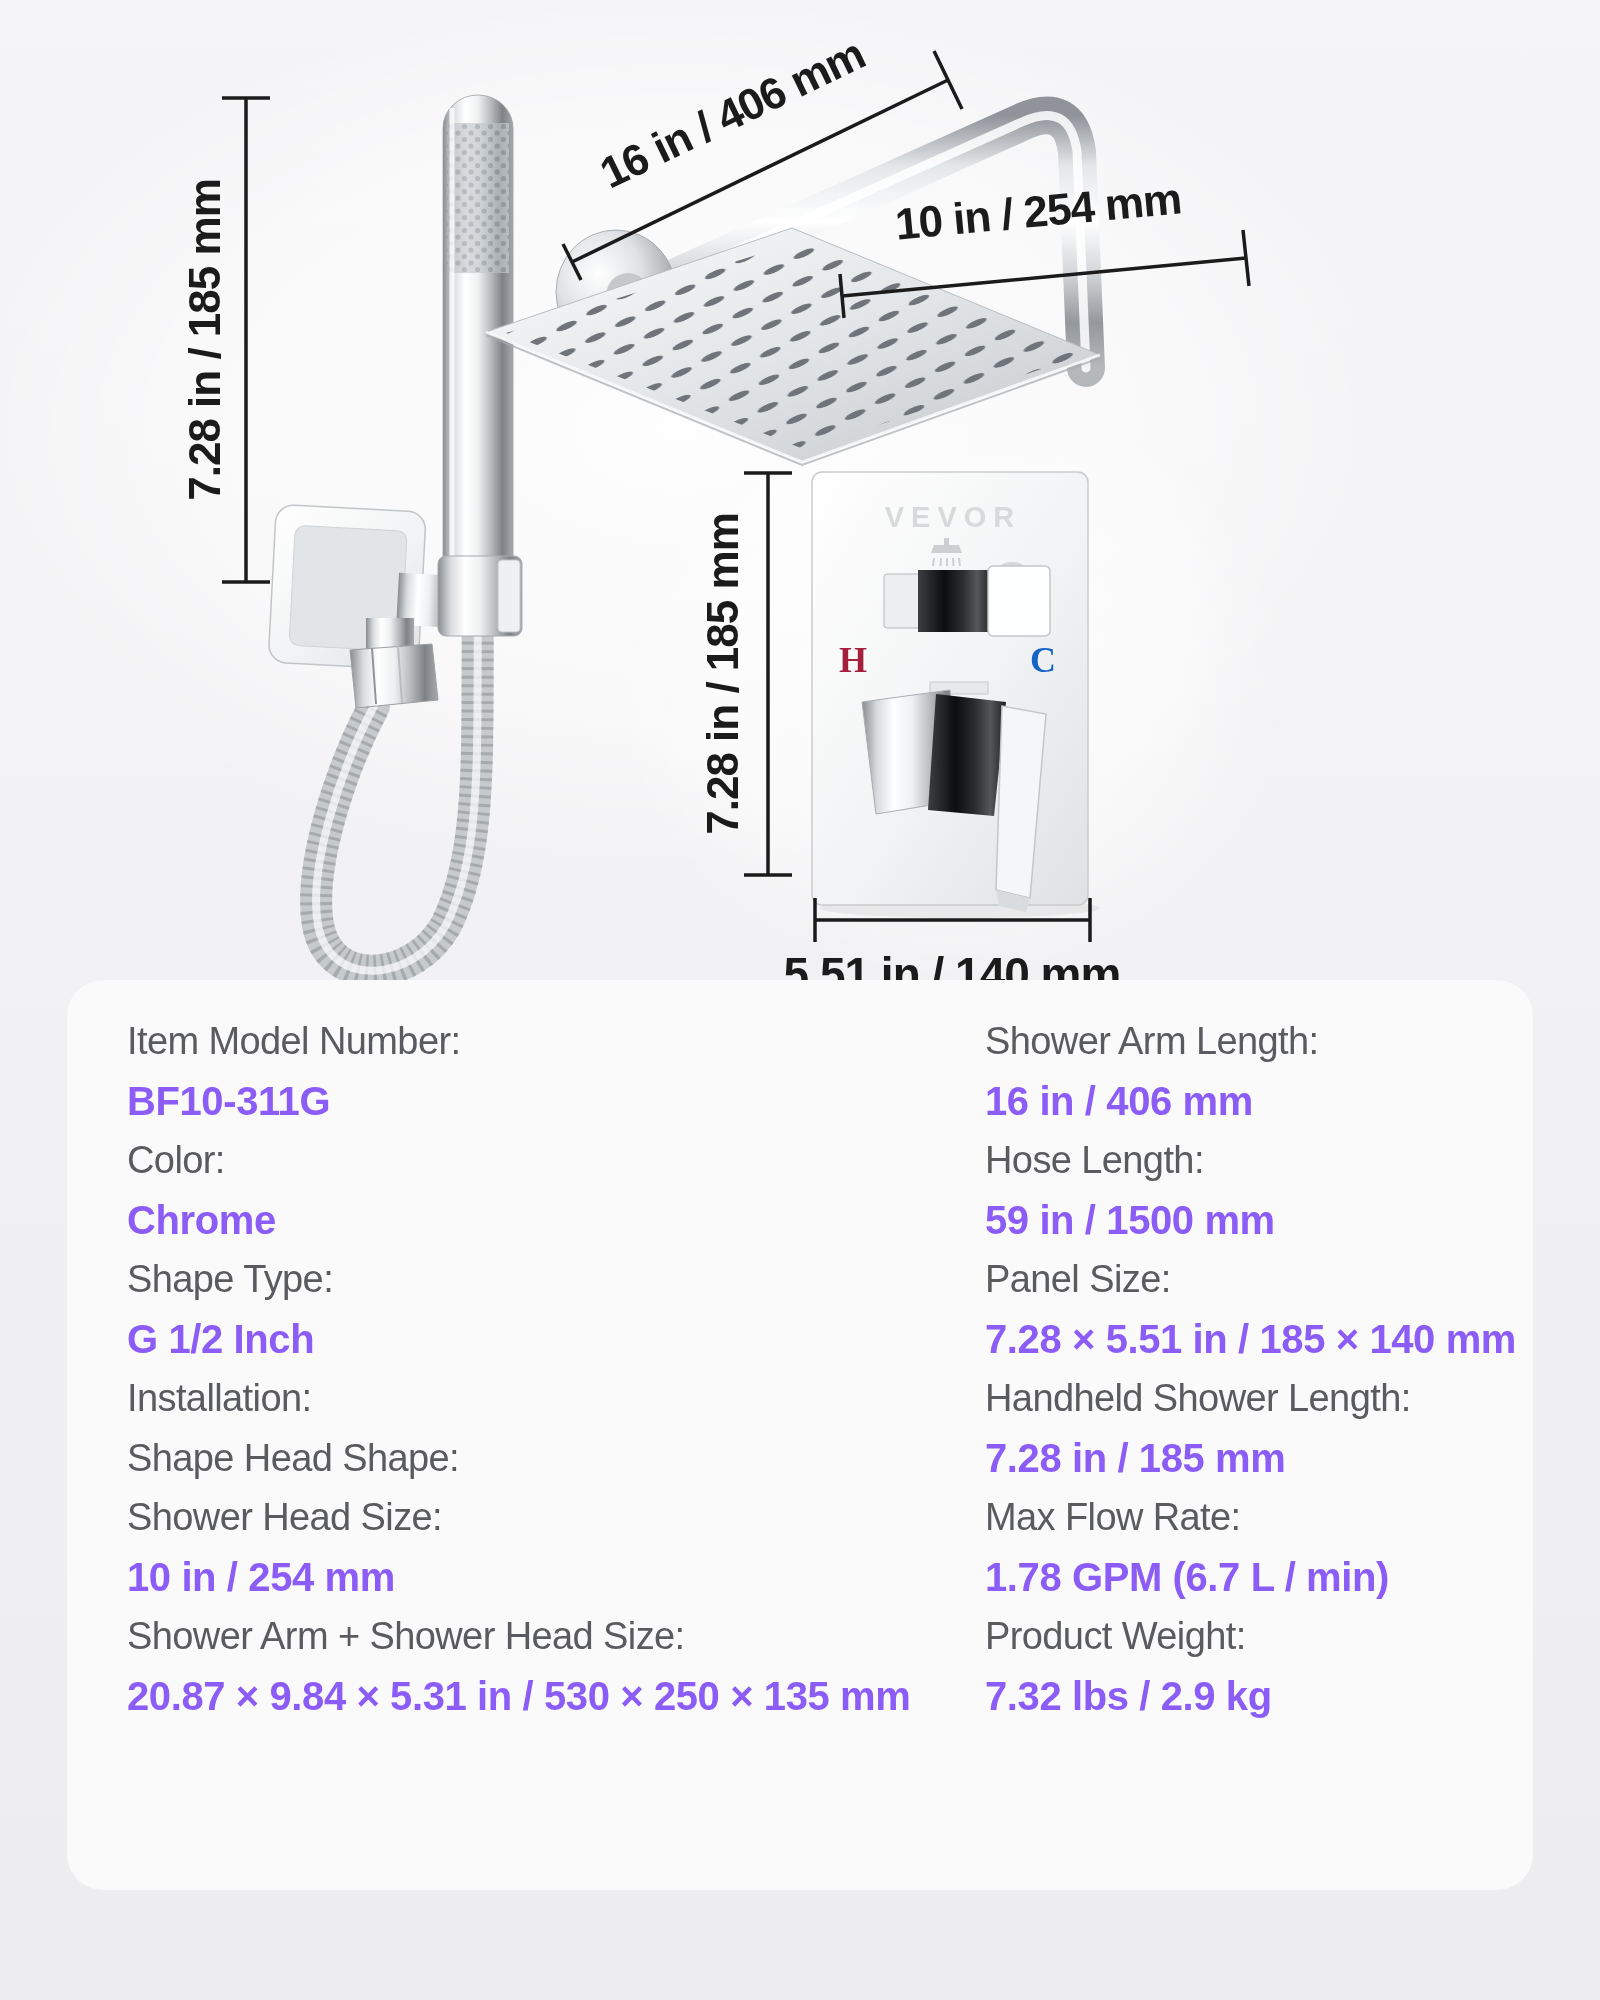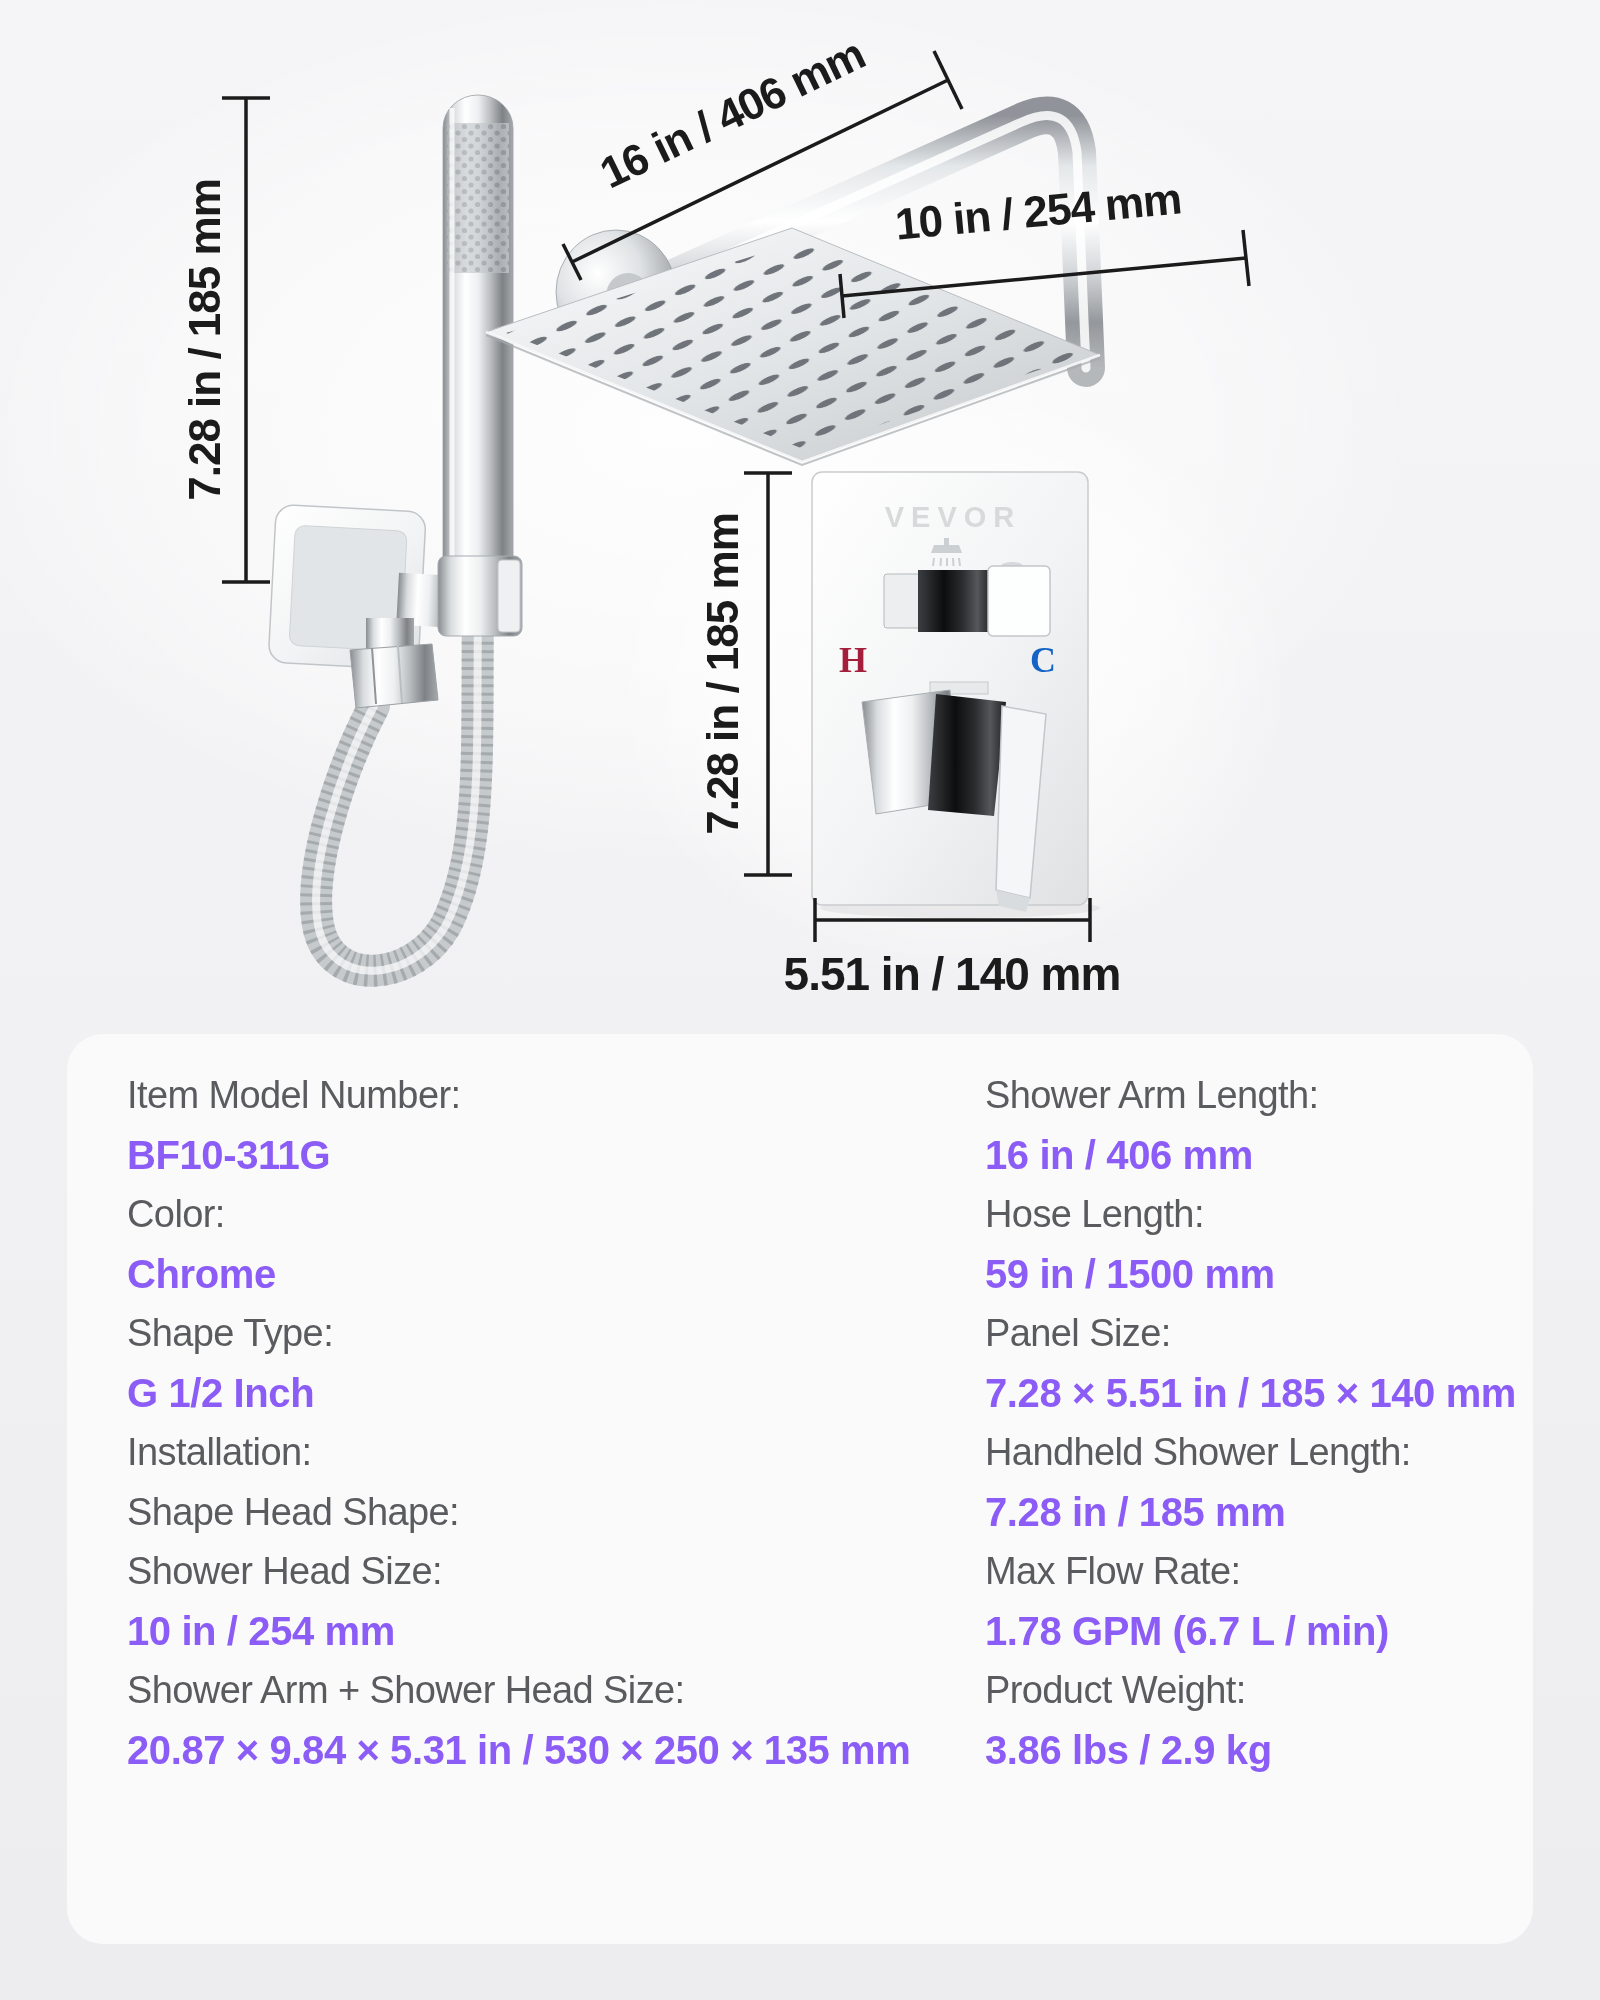--- a/index.html
+++ b/index.html
@@ -11,21 +11,21 @@
   }
   .stage{position:relative;width:1600px;height:2000px;}
   .illu{position:absolute;left:0;top:0;}
   svg text{font-family:"Liberation Sans",sans-serif;}
   .dimt{font-size:44px;font-weight:600;fill:#1b1b1b;letter-spacing:-1px;}
   .dimt-big{font-size:46px;font-weight:600;fill:#1b1b1b;letter-spacing:-1px;}
   .dimline{stroke:#1b1b1b;stroke-width:3.5;fill:none;}
   .brand-text{font-size:29px;font-weight:700;letter-spacing:7px;}
   .hc-text{font-family:"Liberation Serif",serif;font-size:36px;font-weight:700;}
   .spec-card{
-    position:absolute;left:67px;top:1034px;width:1466px;height:910px;
+    position:absolute;left:67px;top:980px;width:1466px;height:910px;
     background:#fafafb;border-radius:36px;
   }
   .spec-col{position:absolute;top:32px;white-space:nowrap;}
   .spec-col.left{left:60px;}
   .spec-col.right{left:918px;}
   .spec-line{height:59.5px;display:flex;align-items:center;}
   .spec-label{font-size:38px;color:#5a5b5e;letter-spacing:-0.6px;}
   .spec-value{font-size:40px;font-weight:700;color:#8b5cf6;letter-spacing:-0.4px;}
 </style>
 </head>
@@ -282,18 +282,18 @@
       <div class="spec-line">
           <span class="spec-label">Max Flow Rate:</span>
         </div>
       <div class="spec-line">
           <span class="spec-value">1.78 GPM (6.7 L / min)</span>
         </div>
       <div class="spec-line">
           <span class="spec-label">Product Weight:</span>
         </div>
       <div class="spec-line">
-          <span class="spec-value">3.86 lbs / 2.9 kg</span>
+          <span class="spec-value">7.32 lbs / 2.9 kg</span>
         </div>
     </div>
 
   </div>
 </div>
 
 </body></html>

